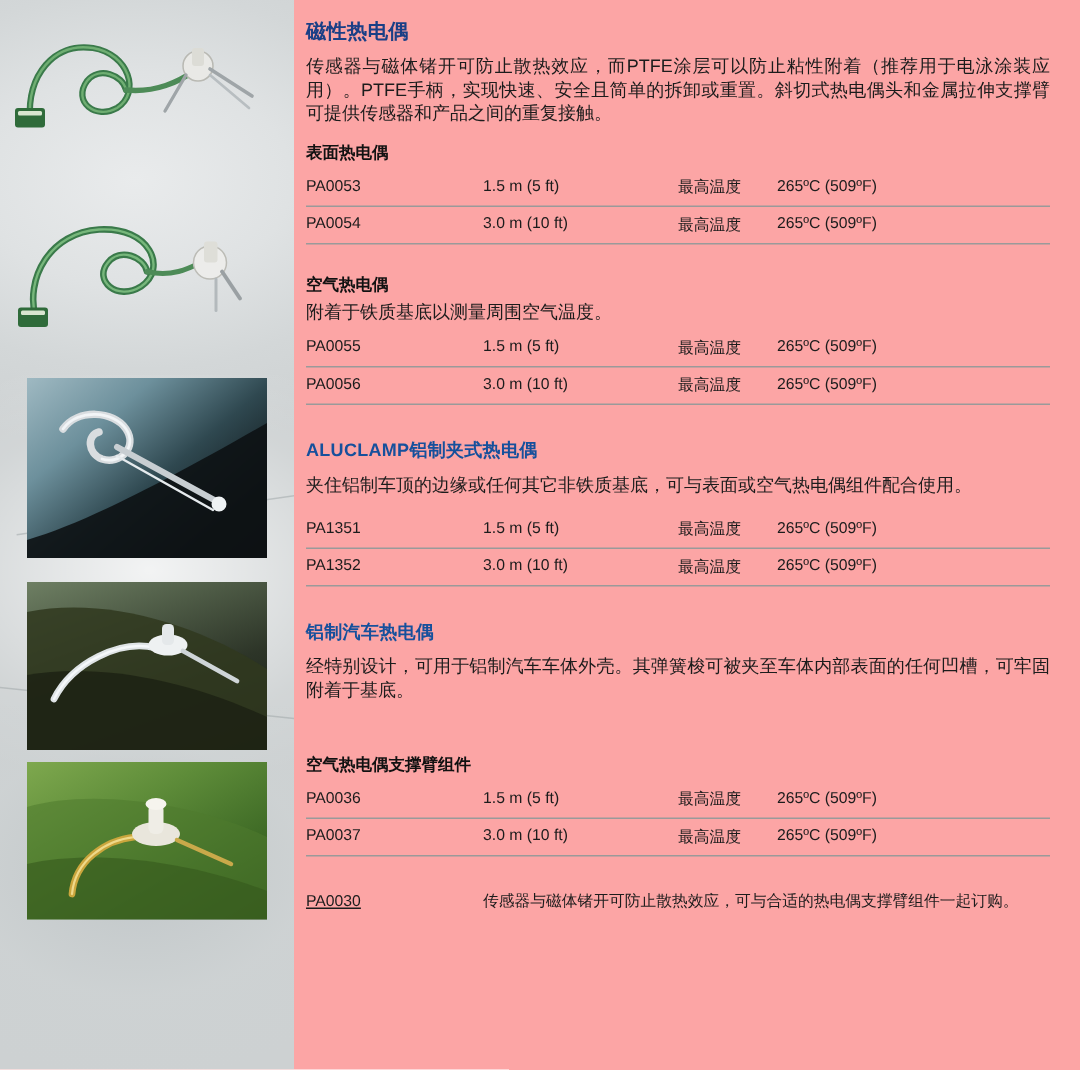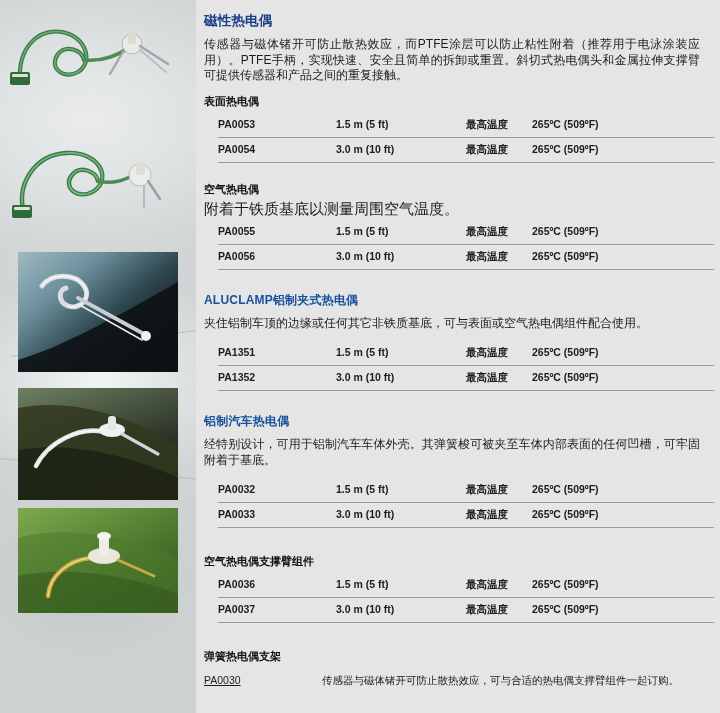--- a/index.html
+++ b/index.html
@@ -7,21 +7,21 @@
     margin: 0; padding: 0;
     width: 720px; height: 713px;
     font-family: "Liberation Sans", sans-serif;
     background: #ffffff;
     overflow: hidden;
   }
   #page {
     position: relative;
     width: 720px;
     height: 713px;
-    background: #e5e5e5;
+    background: #fca5a5;
   }
   
   #left-col {
     position: absolute;
     left: 0; top: 0;
     width: 196px;
     height: 713px;
     overflow: hidden;
     background: #ffffff;
   }
@@ -93,30 +93,29 @@
     margin: 0 0 10px 0;
     text-align: justify;
   }
   h3.sub-title {
     font-size: 11px;
     font-weight: bold;
     color: #111;
     margin: 8px 0 4px 0;
   }
   p.sub-note {
-    font-size: 15px;
+    font-size: 12px;
     line-height: 15px;
     color: #1c1c1c;
     margin: 0 0 4px 0;
   }
   table.spec {
     width: 100%;
     border-collapse: collapse;
-    margin: 0 0 2px 14px;
-    font-weight: bold;
+    margin: 0 0 2px 0;
   }
   table.spec td {
     font-size: 10.5px;
     color: #1c1c1c;
     padding: 5px 0 5px 0;
     border-bottom: 1px solid #9a9a9a;
     vertical-align: top;
   }
   td.c-part { width: 118px; }
   td.c-len  { width: 130px; }
@@ -273,36 +272,20 @@
         <td class="c-temp">265ºC (509ºF)</td>
       </tr>
     </tbody>
       </table>
 
     <div class="spacer-lg"></div>
 
     <h2 class="sec-title alt">铝制汽车热电偶</h2>
     <p class="body-text">经特别设计，可用于铝制汽车车体外壳。其弹簧梭可被夹至车体内部表面的任何凹槽，可牢固附着于基底。</p>
 
-    <table class="spec">
-      <tbody>
-          <tr>
-        <td class="c-part">PA0032</td>
-        <td class="c-len">1.5 m (5 ft)</td>
-        <td class="c-templabel">最高温度</td>
-        <td class="c-temp">265ºC (509ºF)</td>
-      </tr>
-      <tr>
-        <td class="c-part">PA0033</td>
-        <td class="c-len">3.0 m (10 ft)</td>
-        <td class="c-templabel">最高温度</td>
-        <td class="c-temp">265ºC (509ºF)</td>
-      </tr>
-    </tbody>
-      </table>
 
     <div class="spacer-md"></div>
 
     <h3 class="sub-title">空气热电偶支撑臂组件</h3>
     <table class="spec">
       <tbody>
           <tr>
         <td class="c-part">PA0036</td>
         <td class="c-len">1.5 m (5 ft)</td>
         <td class="c-templabel">最高温度</td>
@@ -312,21 +295,20 @@
         <td class="c-part">PA0037</td>
         <td class="c-len">3.0 m (10 ft)</td>
         <td class="c-templabel">最高温度</td>
         <td class="c-temp">265ºC (509ºF)</td>
       </tr>
     </tbody>
       </table>
 
     <div class="spacer-md"></div>
 
-    <h3 class="sub-title">弹簧热电偶支架</h3>
     <table class="notable">
       <tbody>
           <tr>
         <td class="note-part">PA0030</td>
         <td>传感器与磁体锗开可防止散热效应，可与合适的热电偶支撑臂组件一起订购。</td>
       </tr>
     </tbody>
       </table>
 
   </div>

